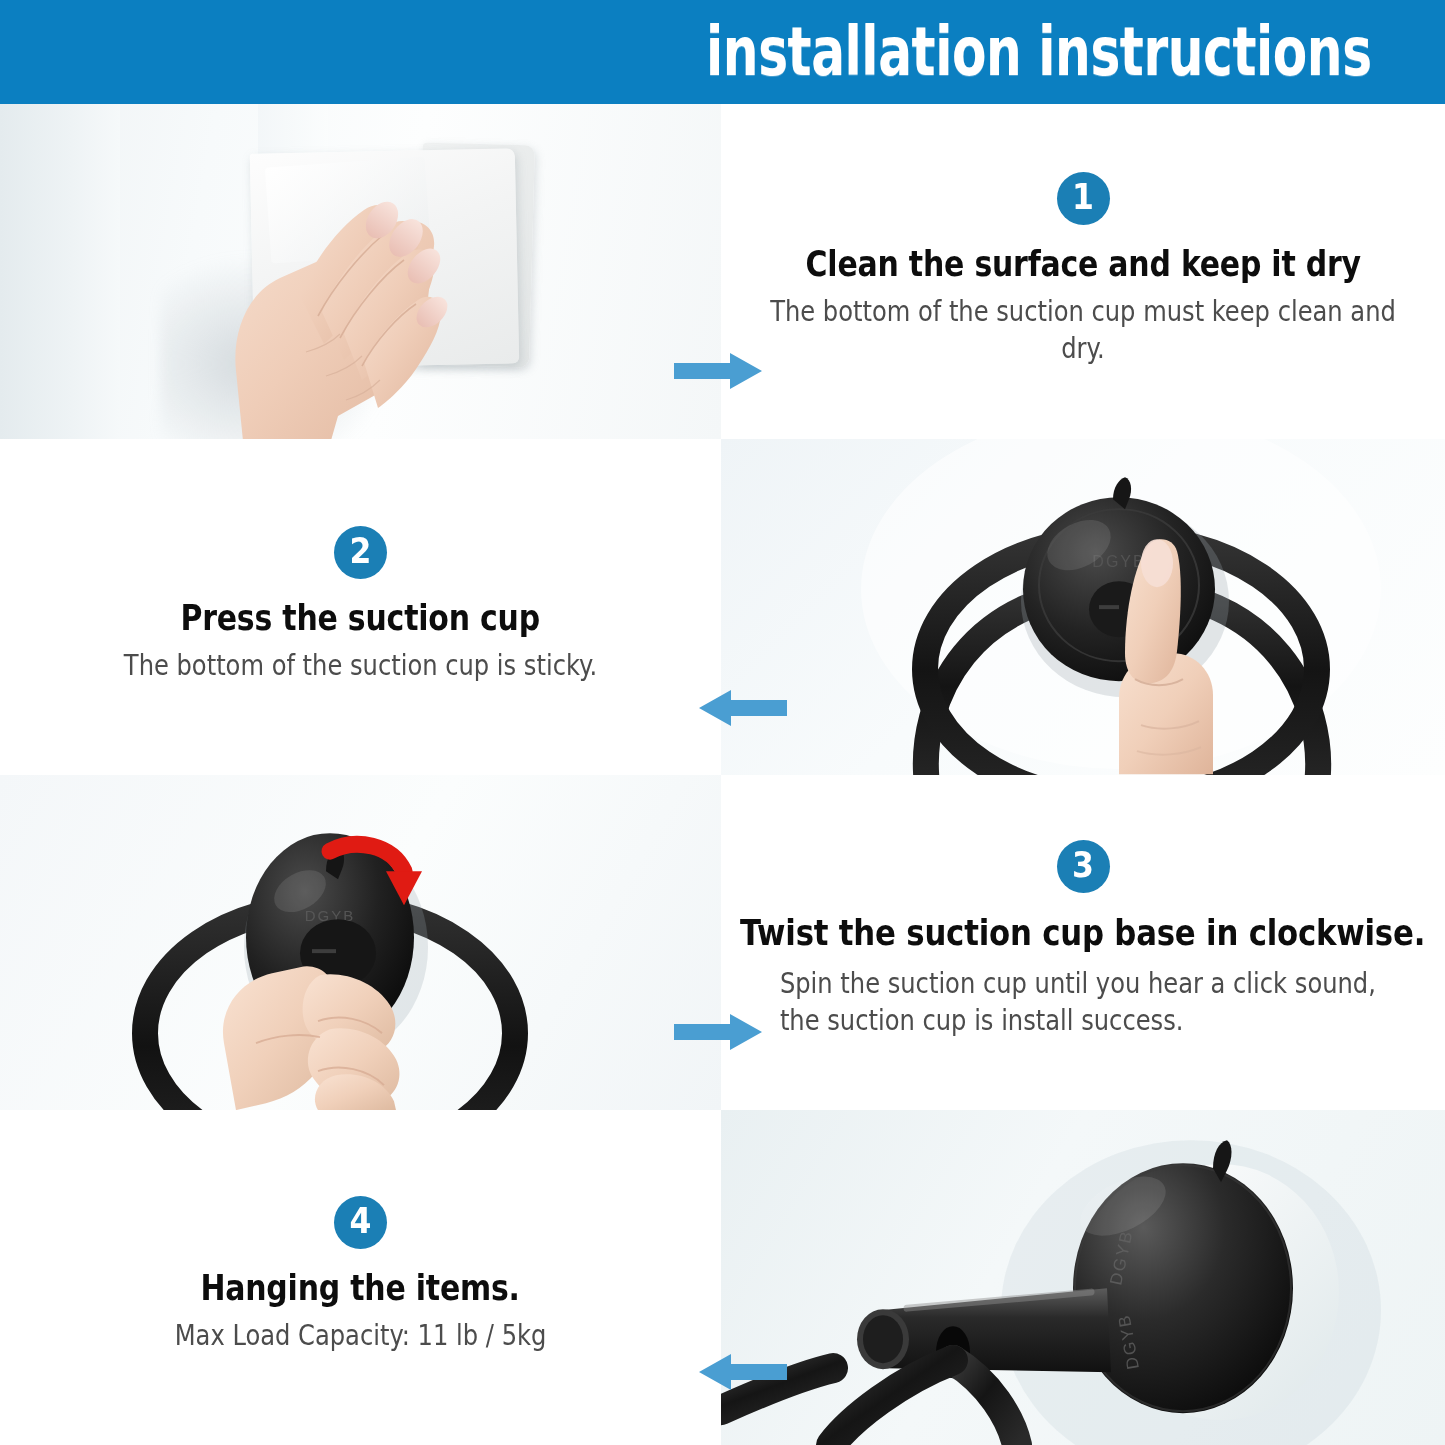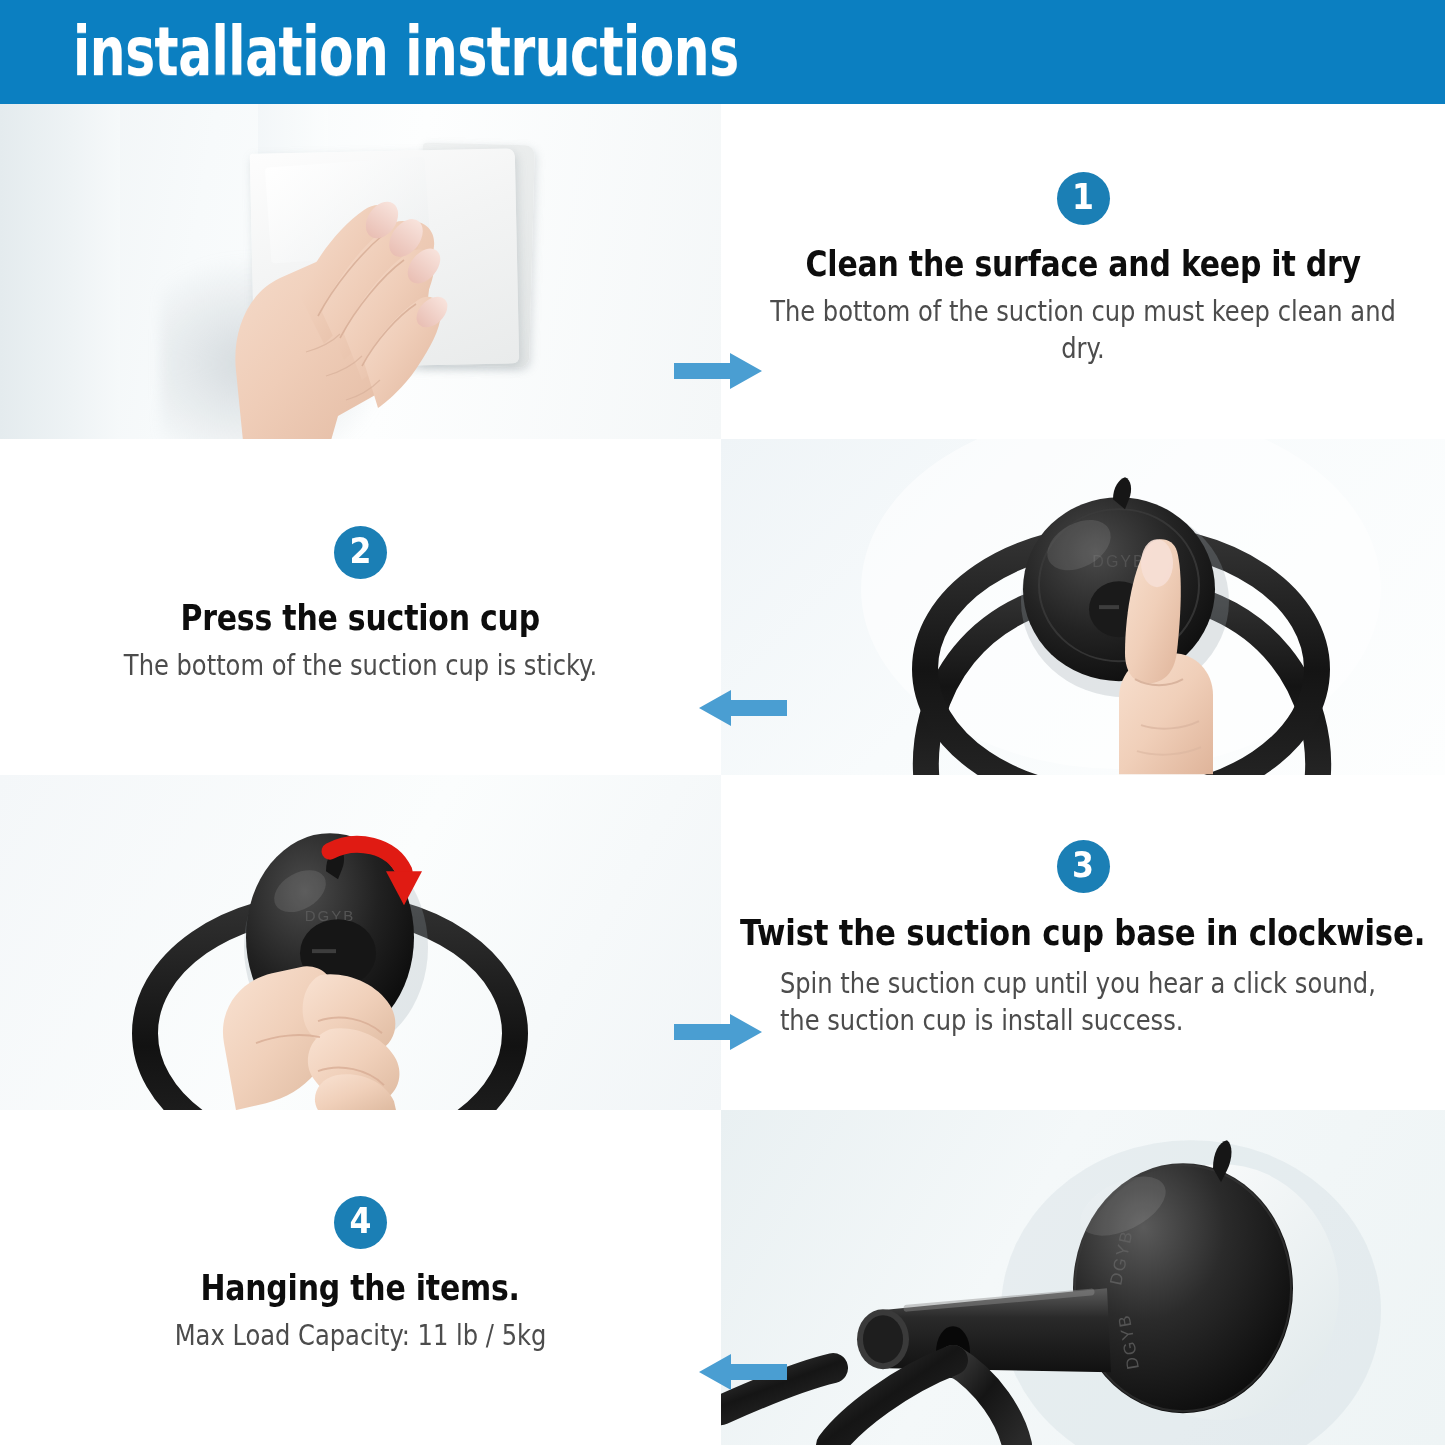--- a/index.html
+++ b/index.html
@@ -13,21 +13,21 @@
     position: relative;
     width: 1445px; height: 1445px;
     background: #ffffff;
   }
 
   
   .banner {
     position: absolute; left: 0; top: 0;
     width: 1445px; height: 104px;
     background: #0b7fc1;
-    display: flex; align-items: center; justify-content: flex-start;
+    display: flex; align-items: center; justify-content: flex-end;
   }
   .banner-title {
     color: #ffffff;
     font-family: "DejaVu Sans Condensed", "Liberation Sans Narrow", "Liberation Sans", sans-serif;
     font-weight: 700;
     font-size: 68px;
     letter-spacing: -0.5px;
     transform: scaleX(0.82);
     transform-origin: center;
     white-space: nowrap;

